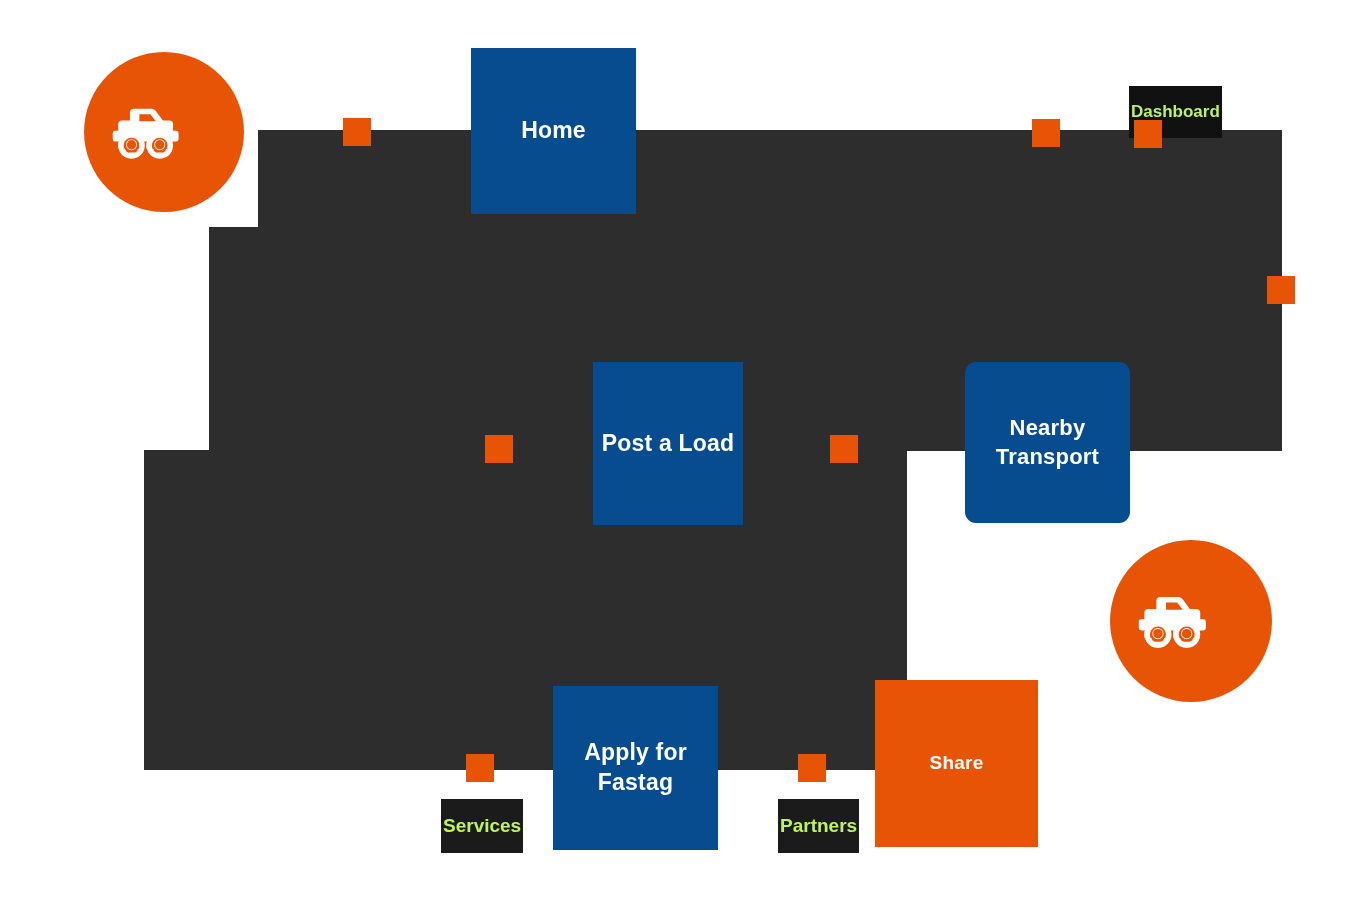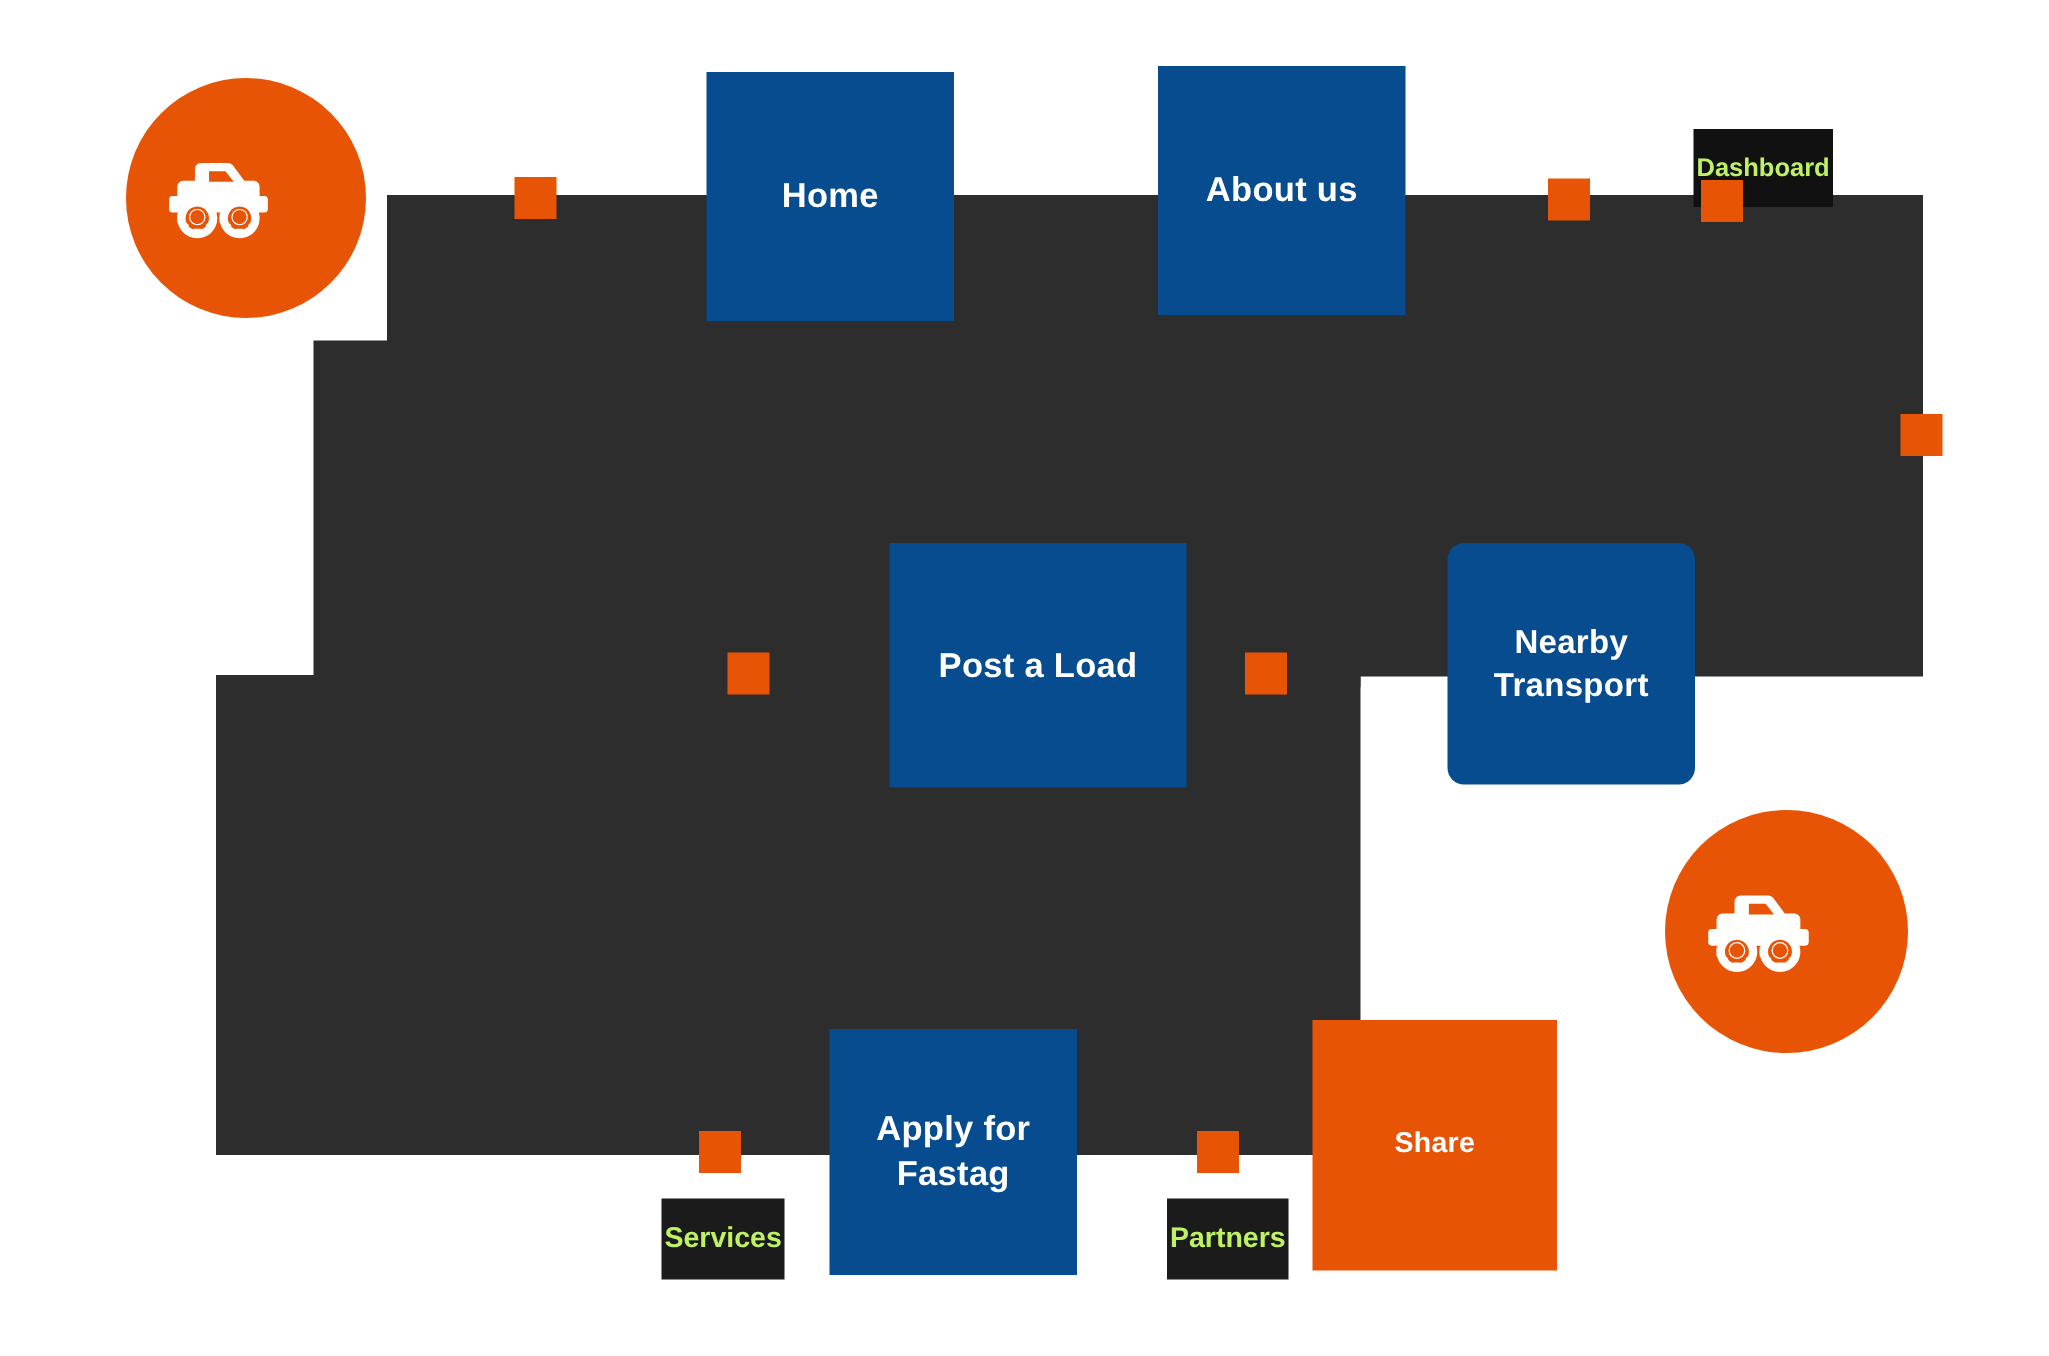--- a/index.html
+++ b/index.html
@@ -58,21 +58,21 @@
     box-sizing: border-box;
     padding: 4px 8px;
     user-select: none;
   }
   .tile-blue   { background: #064C8F; }
   .tile-orange { background: #E85405; }
 
   #tile-home      { left: 471px;  top: 48px;  width: 165px; height: 166px; font-size: 23px; }
   #tile-about     { left: 772px;  top: 44px;  width: 165px; height: 166px; font-size: 23px; }
   #tile-search    { left: 254px;  top: 362px; width: 166px; height: 163px; font-size: 23px; }
-  #tile-post      { left: 593px;  top: 362px; width: 198px; height: 163px; font-size: 23px; }
+  #tile-post      { left: 593px;  top: 362px; width: 150px; height: 163px; font-size: 23px; }
   #tile-nearby    { left: 965px;  top: 362px; width: 165px; height: 161px; font-size: 22px; border-radius: 11px; }
   #tile-toll      { left: 246px;  top: 682px; width: 166px; height: 164px; font-size: 22px; }
   #tile-fastag    { left: 553px;  top: 686px; width: 165px; height: 164px; font-size: 23px; }
   #tile-share     { left: 875px;  top: 680px; width: 163px; height: 167px; font-size: 19px; }
 
   
   .marker {
     position: absolute;
     background: #E85405;
     width: 28px;
@@ -161,21 +161,20 @@
         <circle cx="66" cy="66" r="6" fill="#E85405"></circle>
       </svg>
     </span>
   </div>
 
   <div class="dim-label" id="label-dashboard">Dashboard</div>
   <div class="dim-label" id="label-services">Services</div>
   <div class="dim-label" id="label-partners">Partners</div>
 
   <div class="tile tile-blue" id="tile-home">Home</div>
-  <div class="tile tile-blue" id="tile-about">About us</div>
   <div class="tile tile-blue" id="tile-post">Post a Load</div>
   <div class="tile tile-blue" id="tile-nearby">Nearby Transport</div>
   <div class="tile tile-blue" id="tile-fastag">Apply for Fastag</div>
   <div class="tile tile-orange" id="tile-share">Share</div>
 
   <div class="marker" id="marker-1"></div>
   <div class="marker" id="marker-2"></div>
   <div class="marker" id="marker-3"></div>
   <div class="marker" id="marker-4"></div>
   <div class="marker" id="marker-5"></div>

